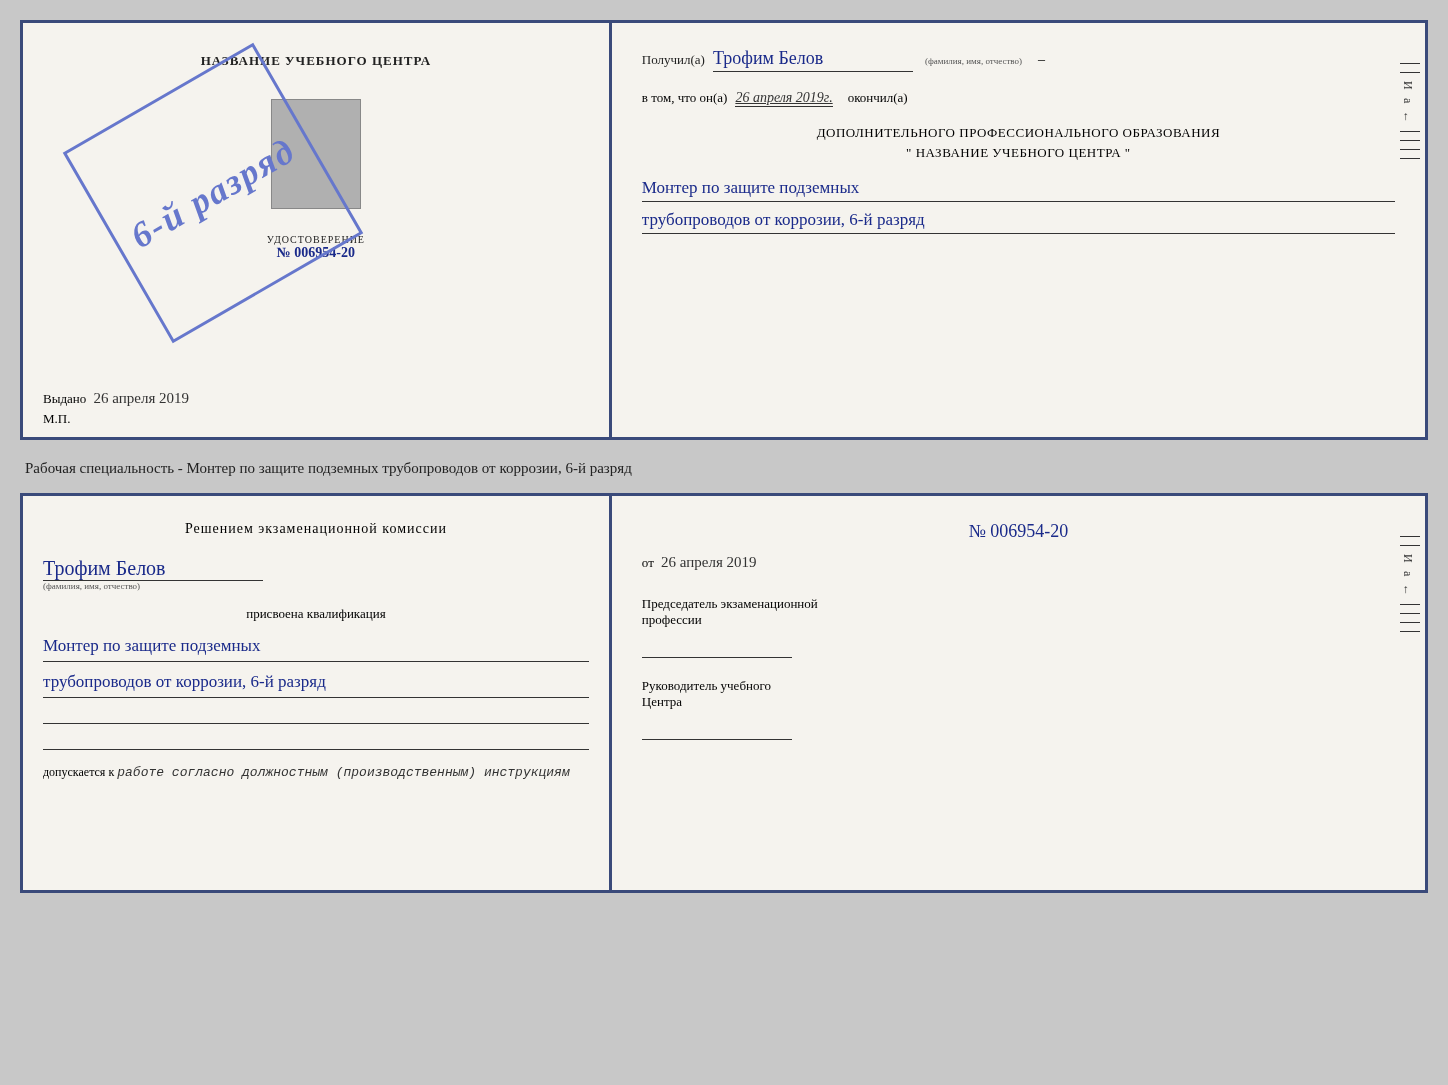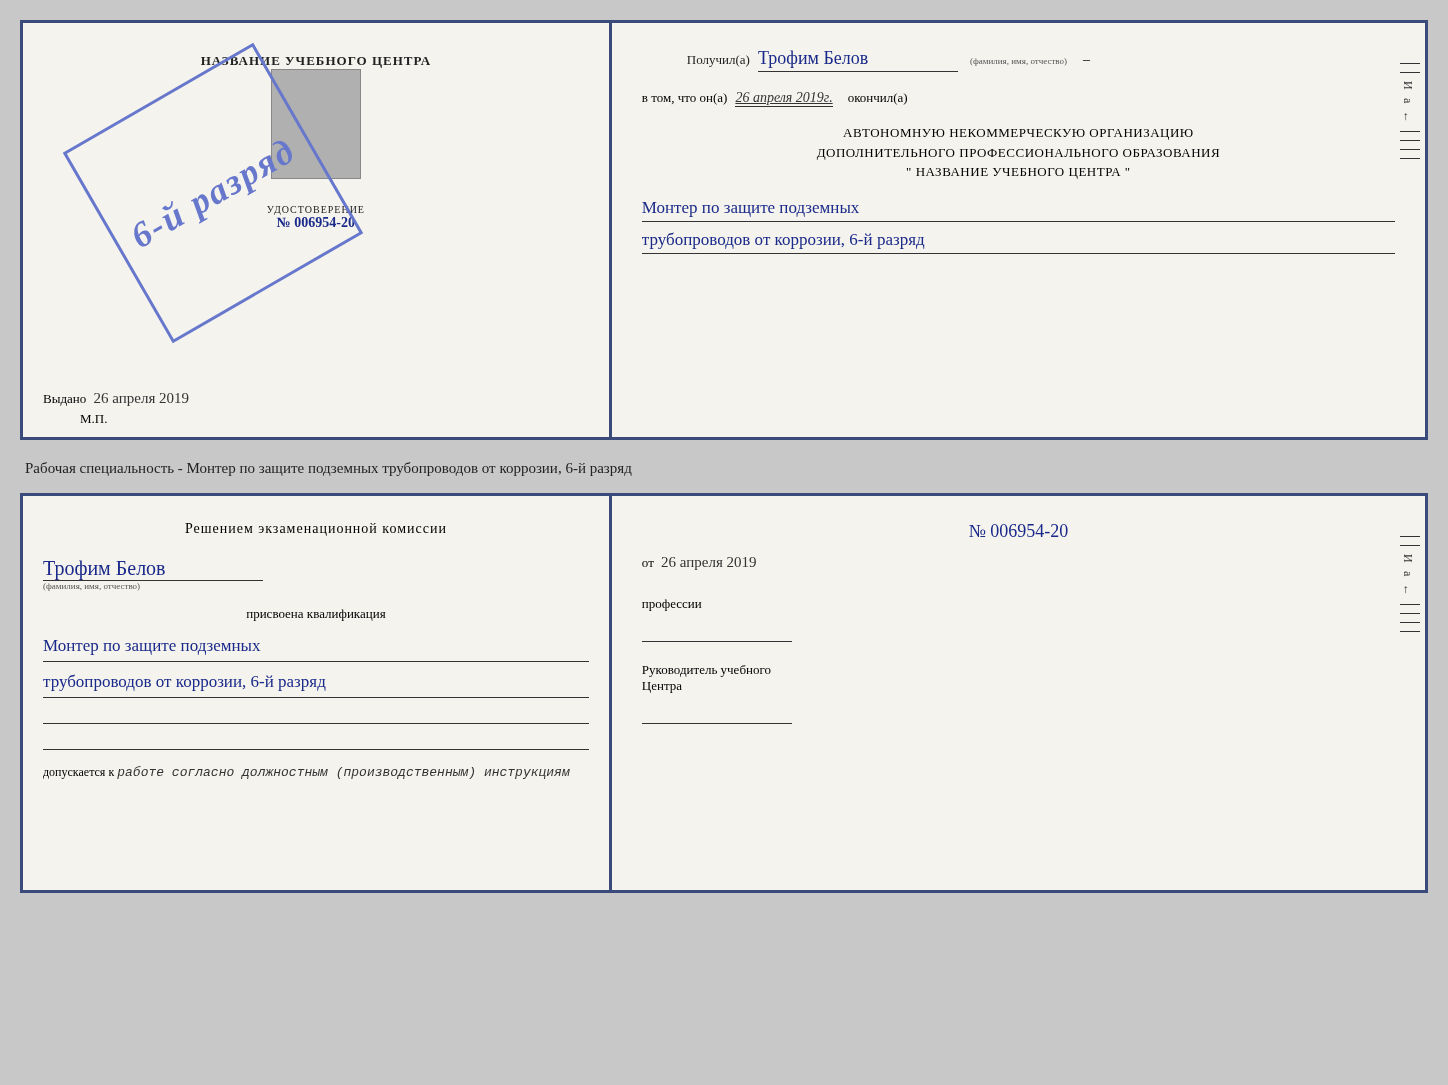--- a/index.html
+++ b/index.html
@@ -42,20 +42,21 @@
       padding: 25px 30px 20px 30px;
       position: relative;
     }
 
     .cert-title {
       font-size: 13px;
       letter-spacing: 1px;
       text-transform: uppercase;
       text-align: center;
       color: #222;
+      margin-bottom: 30px;
       font-weight: bold;
     }
 
     .photo-placeholder {
       width: 90px;
       height: 110px;
       background: #b0b0b0;
       border: 1px solid #888;
       margin-bottom: 15px;
     }
@@ -113,21 +114,20 @@
       z-index: 5;
     }
 
     
     .poluchil-line {
       display: flex;
       align-items: baseline;
       gap: 8px;
       margin-bottom: 18px;
       font-size: 14px;
-      margin-left: 45px;
     }
 
     .poluchil-label {
       font-size: 13px;
       color: #222;
     }
 
     .handwritten-name {
       font-family: 'Segoe Script', 'Comic Sans MS', cursive;
       font-size: 18px;
@@ -357,40 +357,39 @@
       <div class="udostoverenie-block">
         <div class="udostoverenie-title">УДОСТОВЕРЕНИЕ</div>
         <div class="udostoverenie-num">№ 006954-20</div>
       </div>
 
       <div class="vydano-block">
         <span style="font-size:13px;">Выдано</span>
         <span style="font-family:'Segoe Script','Comic Sans MS',cursive; font-size:15px; color:#333; margin-left:4px;">26 апреля 2019</span>
       </div>
 
-      <div class="mp-block" style="font-size:13px;margin-left:37px;">М.П.</div>
+      <div class="mp-block" style="font-size:13px;">М.П.</div>
     </div>
 
     <div class="cert-right">
 
       <div class="poluchil-line">
         <span class="poluchil-label">Получил(a)</span>
         <span class="handwritten-name">Трофим Белов</span>
         <span style="font-size:9px; color:#555; margin-left:4px;">(фамилия, имя, отчество)</span>
         <span style="margin-left:8px;font-size:14px;">–</span>
       </div>
 
       <div class="vtom-line">
         <span style="font-size:13px;">в том, что он(а)</span>
         <span class="date-handwritten" style="margin-left:8px;">26 апреля 2019г.</span>
         <span style="font-size:13px; margin-left:15px;">окончил(а)</span>
       </div>
 
       <div class="org-block">
-        <div>АВТОНОМНУЮ НЕКОММЕРЧЕСКУЮ ОРГАНИЗАЦИЮ</div>
         <div>ДОПОЛНИТЕЛЬНОГО ПРОФЕССИОНАЛЬНОГО ОБРАЗОВАНИЯ</div>
         <div>" НАЗВАНИЕ УЧЕБНОГО ЦЕНТРА "</div>
       </div>
 
 
       <span class="profession-handwritten">Монтер по защите подземных</span>
       <span class="profession-handwritten">трубопроводов от коррозии, 6-й разряд</span>
 
       <div class="right-side-lines">
         <div class="side-dash"></div>
@@ -441,20 +440,21 @@
       <div style="text-align:center; margin-bottom:12px;">
         <span class="protocol-num-hw">№ 006954-20</span>
       </div>
 
       <div class="ot-date">
         <span style="font-size:13px;">от</span>
         <span class="ot-date-hw" style="margin-left:4px;">26 апреля 2019</span>
       </div>
 
       <div class="chairman-block">
+        <div>Председатель экзаменационной</div>
         <div>профессии</div>
         <div class="signature-line"></div>
       </div>
 
       <div class="rukovoditel-block">
         <div>Руководитель учебного</div>
         <div>Центра</div>
         <div class="signature-line"></div>
       </div>
 

